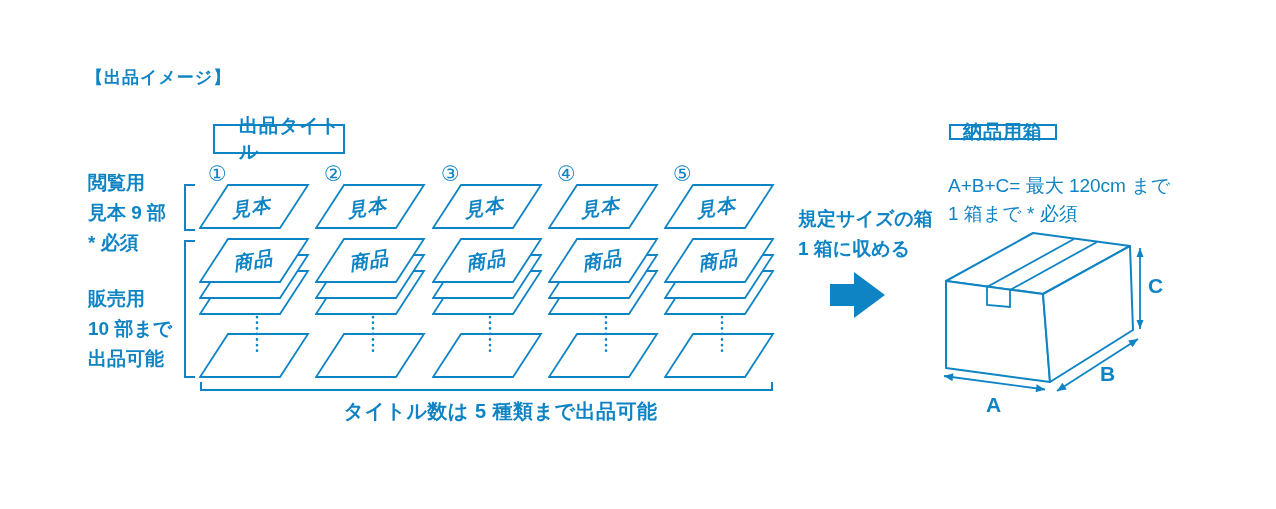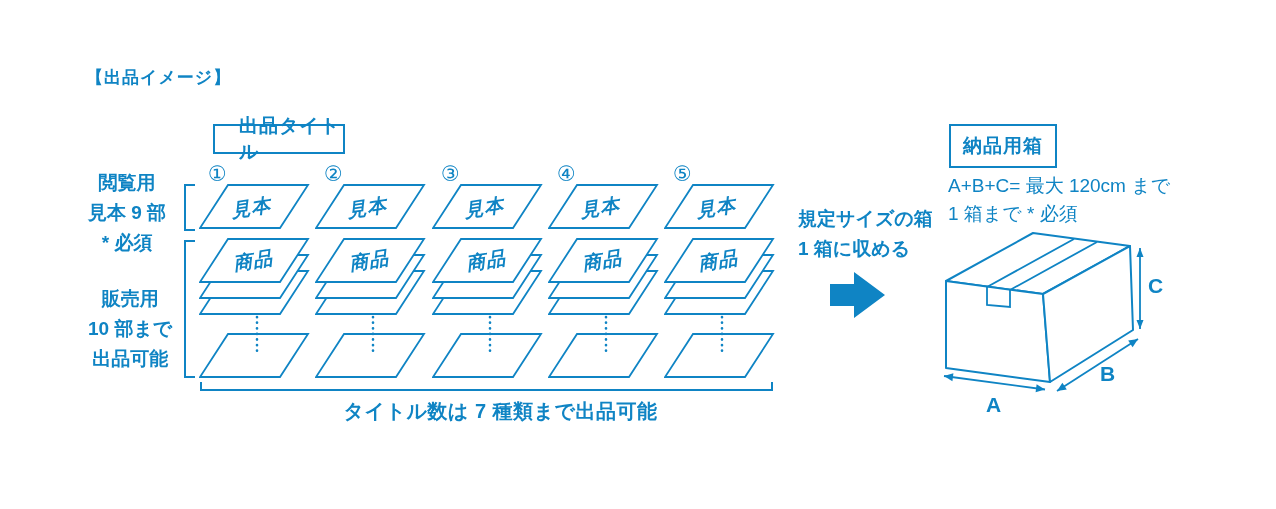--- a/index.html
+++ b/index.html
@@ -33,30 +33,29 @@
     display: flex;
     align-items: center;
     justify-content: center;
     font-size: 19px;
     font-weight: 700;
     letter-spacing: 1px;
     color: var(--brand);
     background: var(--bg);
   }
   .listing-title-box { left: 213px; top: 124px; width: 132px; height: 30px; padding-left: 24px; }
-  .shipping-title-box { left: 949px; top: 124px; width: 108px; height: 44px; }
+  .shipping-title-box { left: 949px; top: 124px; width: 108px; height: 16px; }
 
   .note-group {
     position: absolute;
     font-size: 19px;
     font-weight: 600;
     line-height: 30px;
     color: var(--brand);
     white-space: nowrap;
-    text-align: center;
   }
   .viewing-note { left: 88px; top: 168px; }
   .selling-note { left: 88px; top: 284px; }
 
   .bracket {
     position: absolute;
     width: 11px;
     border-left: 2px solid var(--brand);
     border-top: 2px solid var(--brand);
     border-bottom: 2px solid var(--brand);
@@ -245,21 +244,21 @@
         <polygon class="sheet" points="29,77 109,77 81,120 1,120"></polygon>
         <text class="sheet-label" transform="translate(55,105) rotate(-9) skewX(-15)">商品</text>
       </g>
       <polygon class="sheet" points="29,172 109,172 81,215 1,215"></polygon>
       <line class="dots" x1="58" y1="155" x2="58" y2="192"></line>
     </svg>
 
   </div>
 
   <div class="bottom-bracket"></div>
-  <div class="bottom-note">タイトル数は 7 種類まで出品可能</div>
+  <div class="bottom-note">タイトル数は 5 種類まで出品可能</div>
 
   <div class="transfer-note">
     <div>規定サイズの箱</div>
     <div>1 箱に収める</div>
   </div>
 
   <svg class="transfer-arrow" width="55" height="46" viewBox="0 0 55 46">
     <polygon points="0,12 24,12 24,0 55,23 24,46 24,34 0,34" fill="var(--brand)"></polygon>
   </svg>
 

